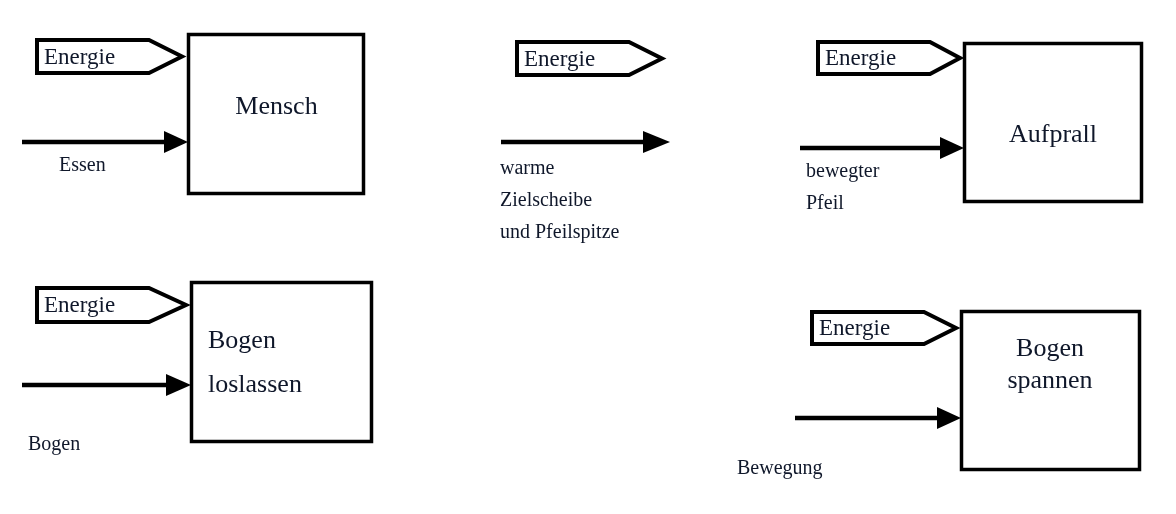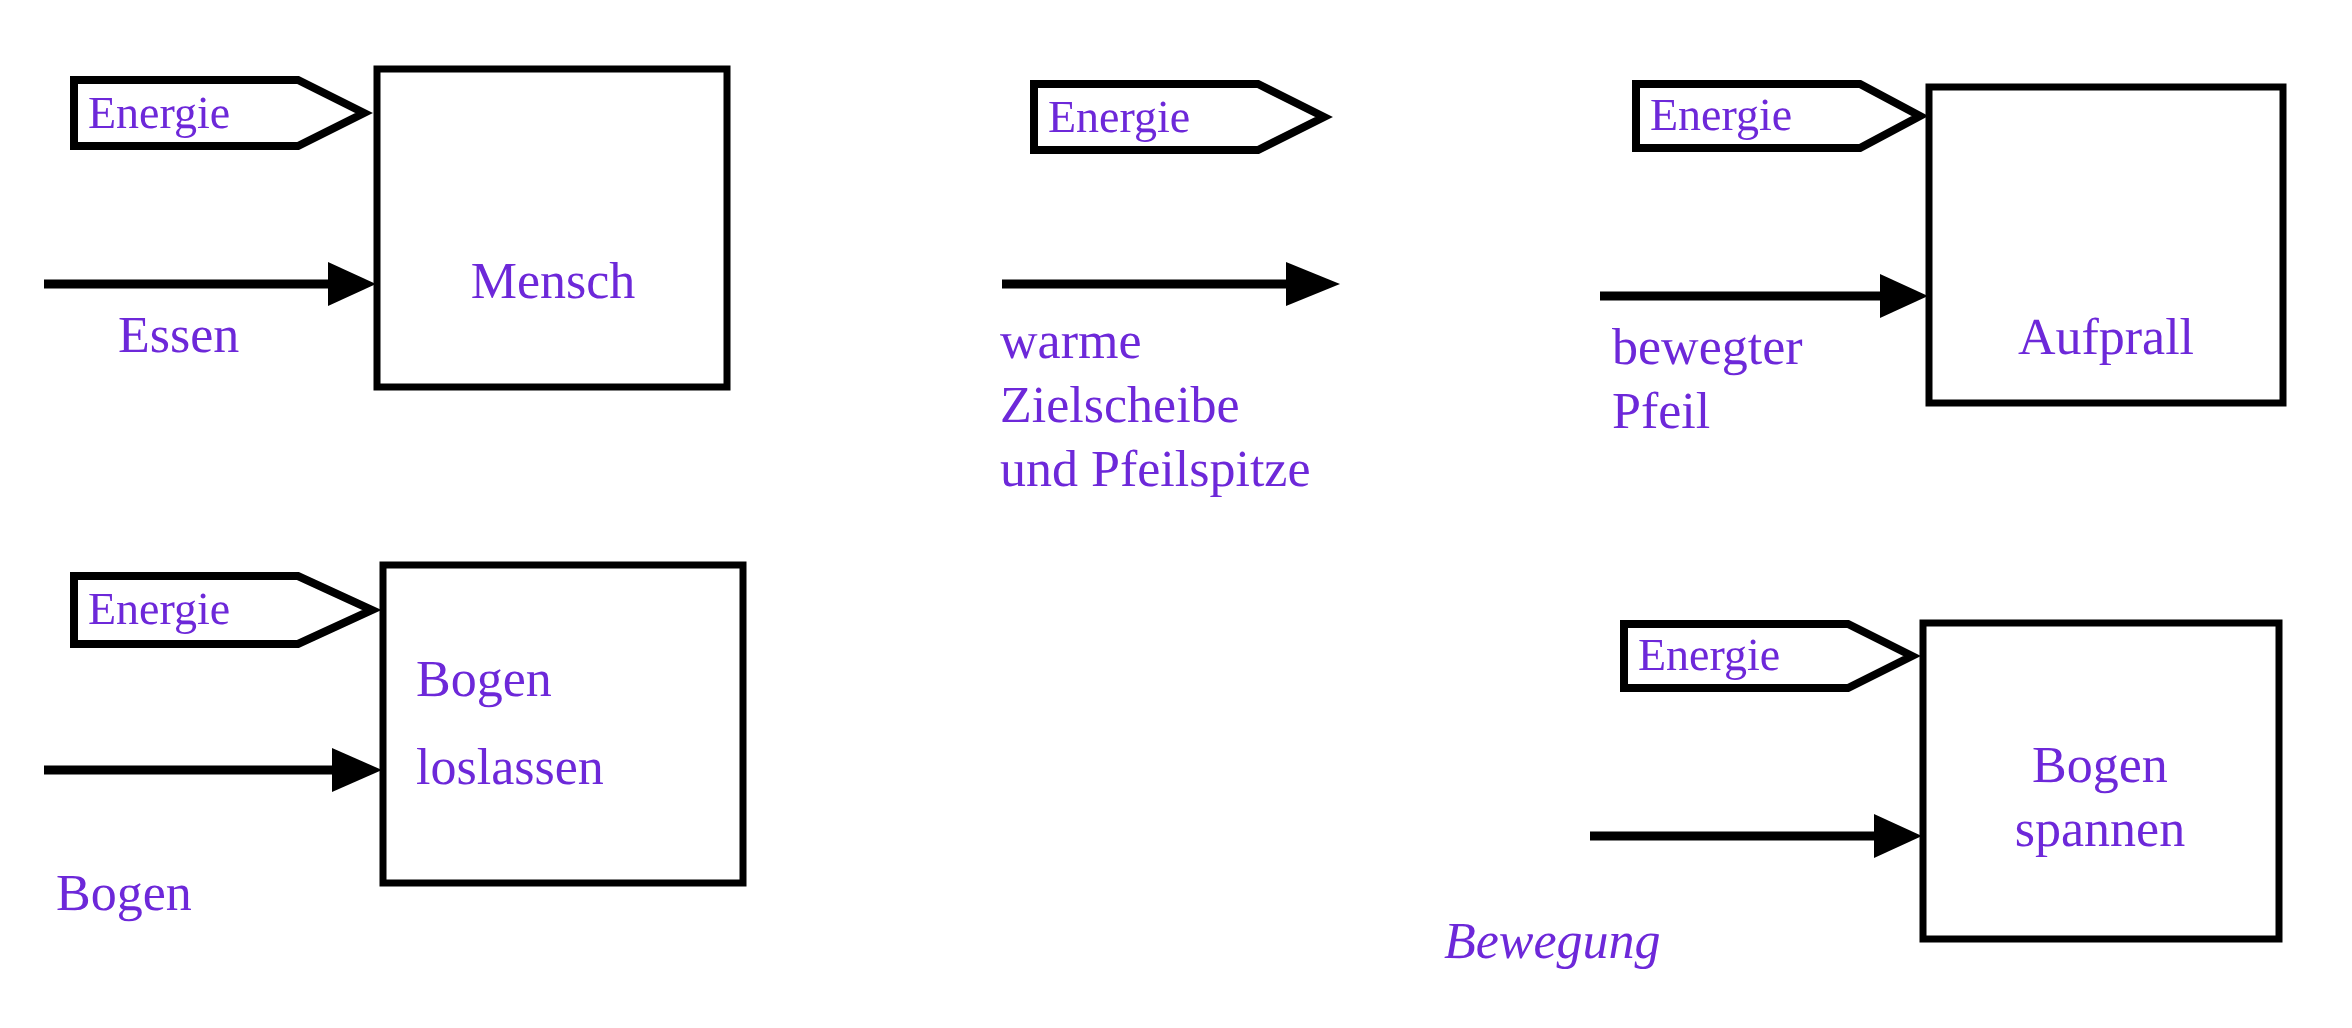--- a/index.html
+++ b/index.html
@@ -43,35 +43,34 @@
   }
   .arrow-head {
     fill: #000000;
   }
   .txt {
     position: absolute;
     white-space: pre;
     line-height: 1.22;
     font-size: 26px;
     font-weight: 400;
-    color: #6d28d9;
+    color: #0f172a;
   }
   .banner-label {
     font-size: 23px;
     line-height: 1;
   }
   .box-label {
     font-size: 26px;
   }
   .flow-label {
-    font-size: 26px;
+    font-size: 20px;
   }
   .center-label {
     text-align: center;
-    margin-top: 35px;
   }
 </style>
 </head>
 <body>
 
 <div id="canvas">
 
   <svg class="layer" viewBox="0 0 1176 514">
 
     <g>
@@ -127,15 +126,15 @@
   <div class="txt flow-label" style="left:806px; top:190px;">Pfeil</div>
 
   <div class="txt banner-label" style="left:44px; top:293px;">Energie</div>
   <div class="txt box-label" style="left:208px; top:324px;">Bogen</div>
   <div class="txt box-label" style="left:208px; top:368px;">loslassen</div>
   <div class="txt flow-label" style="left:28px; top:431px;">Bogen</div>
 
   <div class="txt banner-label" style="left:819px; top:316px;">Energie</div>
   <div class="txt box-label center-label" style="left:961px; top:332px; width:178px;">Bogen</div>
   <div class="txt box-label center-label" style="left:961px; top:364px; width:178px;">spannen</div>
-  <div class="txt flow-label" style="left:722px; top:455px;font-style:italic;">Bewegung</div>
+  <div class="txt flow-label" style="left:737px; top:455px;">Bewegung</div>
 
 </div>
 
 </body></html>

